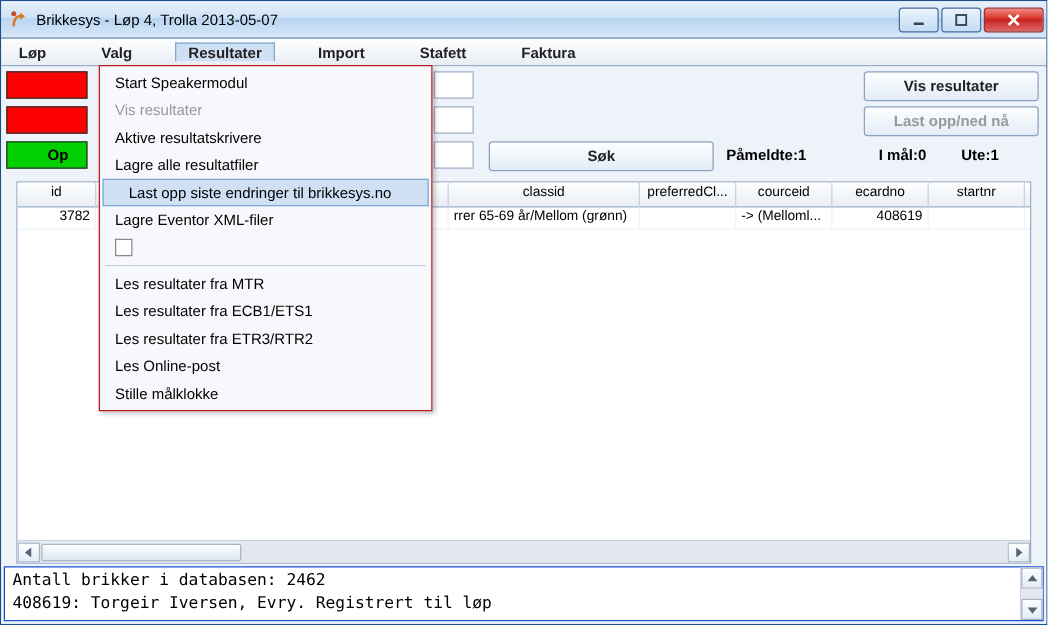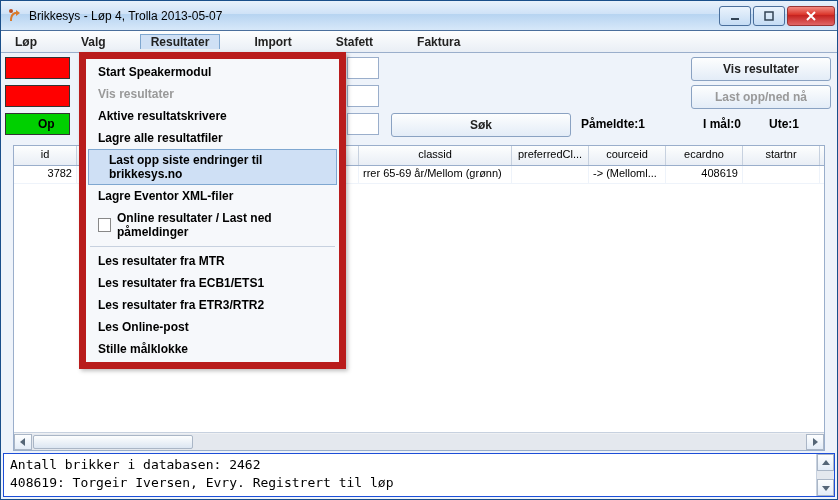--- a/index.html
+++ b/index.html
@@ -74,25 +74,24 @@
     background: #cfe0f5;
     border: 1px solid #7fa7d0;
     border-bottom: none;
   }
   .dropdown {
     position: absolute;
     top: 52px;
     left: 79px;
     width: 267px;
     background: #f6f8fb;
-    border: 7px solid #b91c1c;
+    border: 1px solid #b91c1c;
     box-shadow: 2px 2px 4px rgba(0,0,0,0.25);
     z-index: 200;
     padding: 2px;
-    font-weight: bold;
   }
   .dd-item {
     padding: 4px 10px;
     font-size: 12px;
     color: #000;
     display: flex;
     align-items: center;
   }
   .dd-item.disabled { color: #999; }
   .dd-item.highlight {
@@ -368,21 +367,20 @@
 
   <div class="dropdown">
     <div class="dd-item">Start Speakermodul</div>
     <div class="dd-item disabled">Vis resultater</div>
     <div class="dd-item">Aktive resultatskrivere</div>
     <div class="dd-item">Lagre alle resultatfiler</div>
     <div class="dd-item highlight">Last opp siste endringer til brikkesys.no</div>
     <div class="dd-item">Lagre Eventor XML-filer</div>
     <div class="dd-item">
         <span class="dd-check"></span>
-        <span>Online resultater / Last ned påmeldinger</span>
       </div>
     <div class="dd-sep"></div>
     <div class="dd-item">Les resultater fra MTR</div>
     <div class="dd-item">Les resultater fra ECB1/ETS1</div>
     <div class="dd-item">Les resultater fra ETR3/RTR2</div>
     <div class="dd-item">Les Online-post</div>
     <div class="dd-item">Stille målklokke</div>
   </div>
 </div>
 

